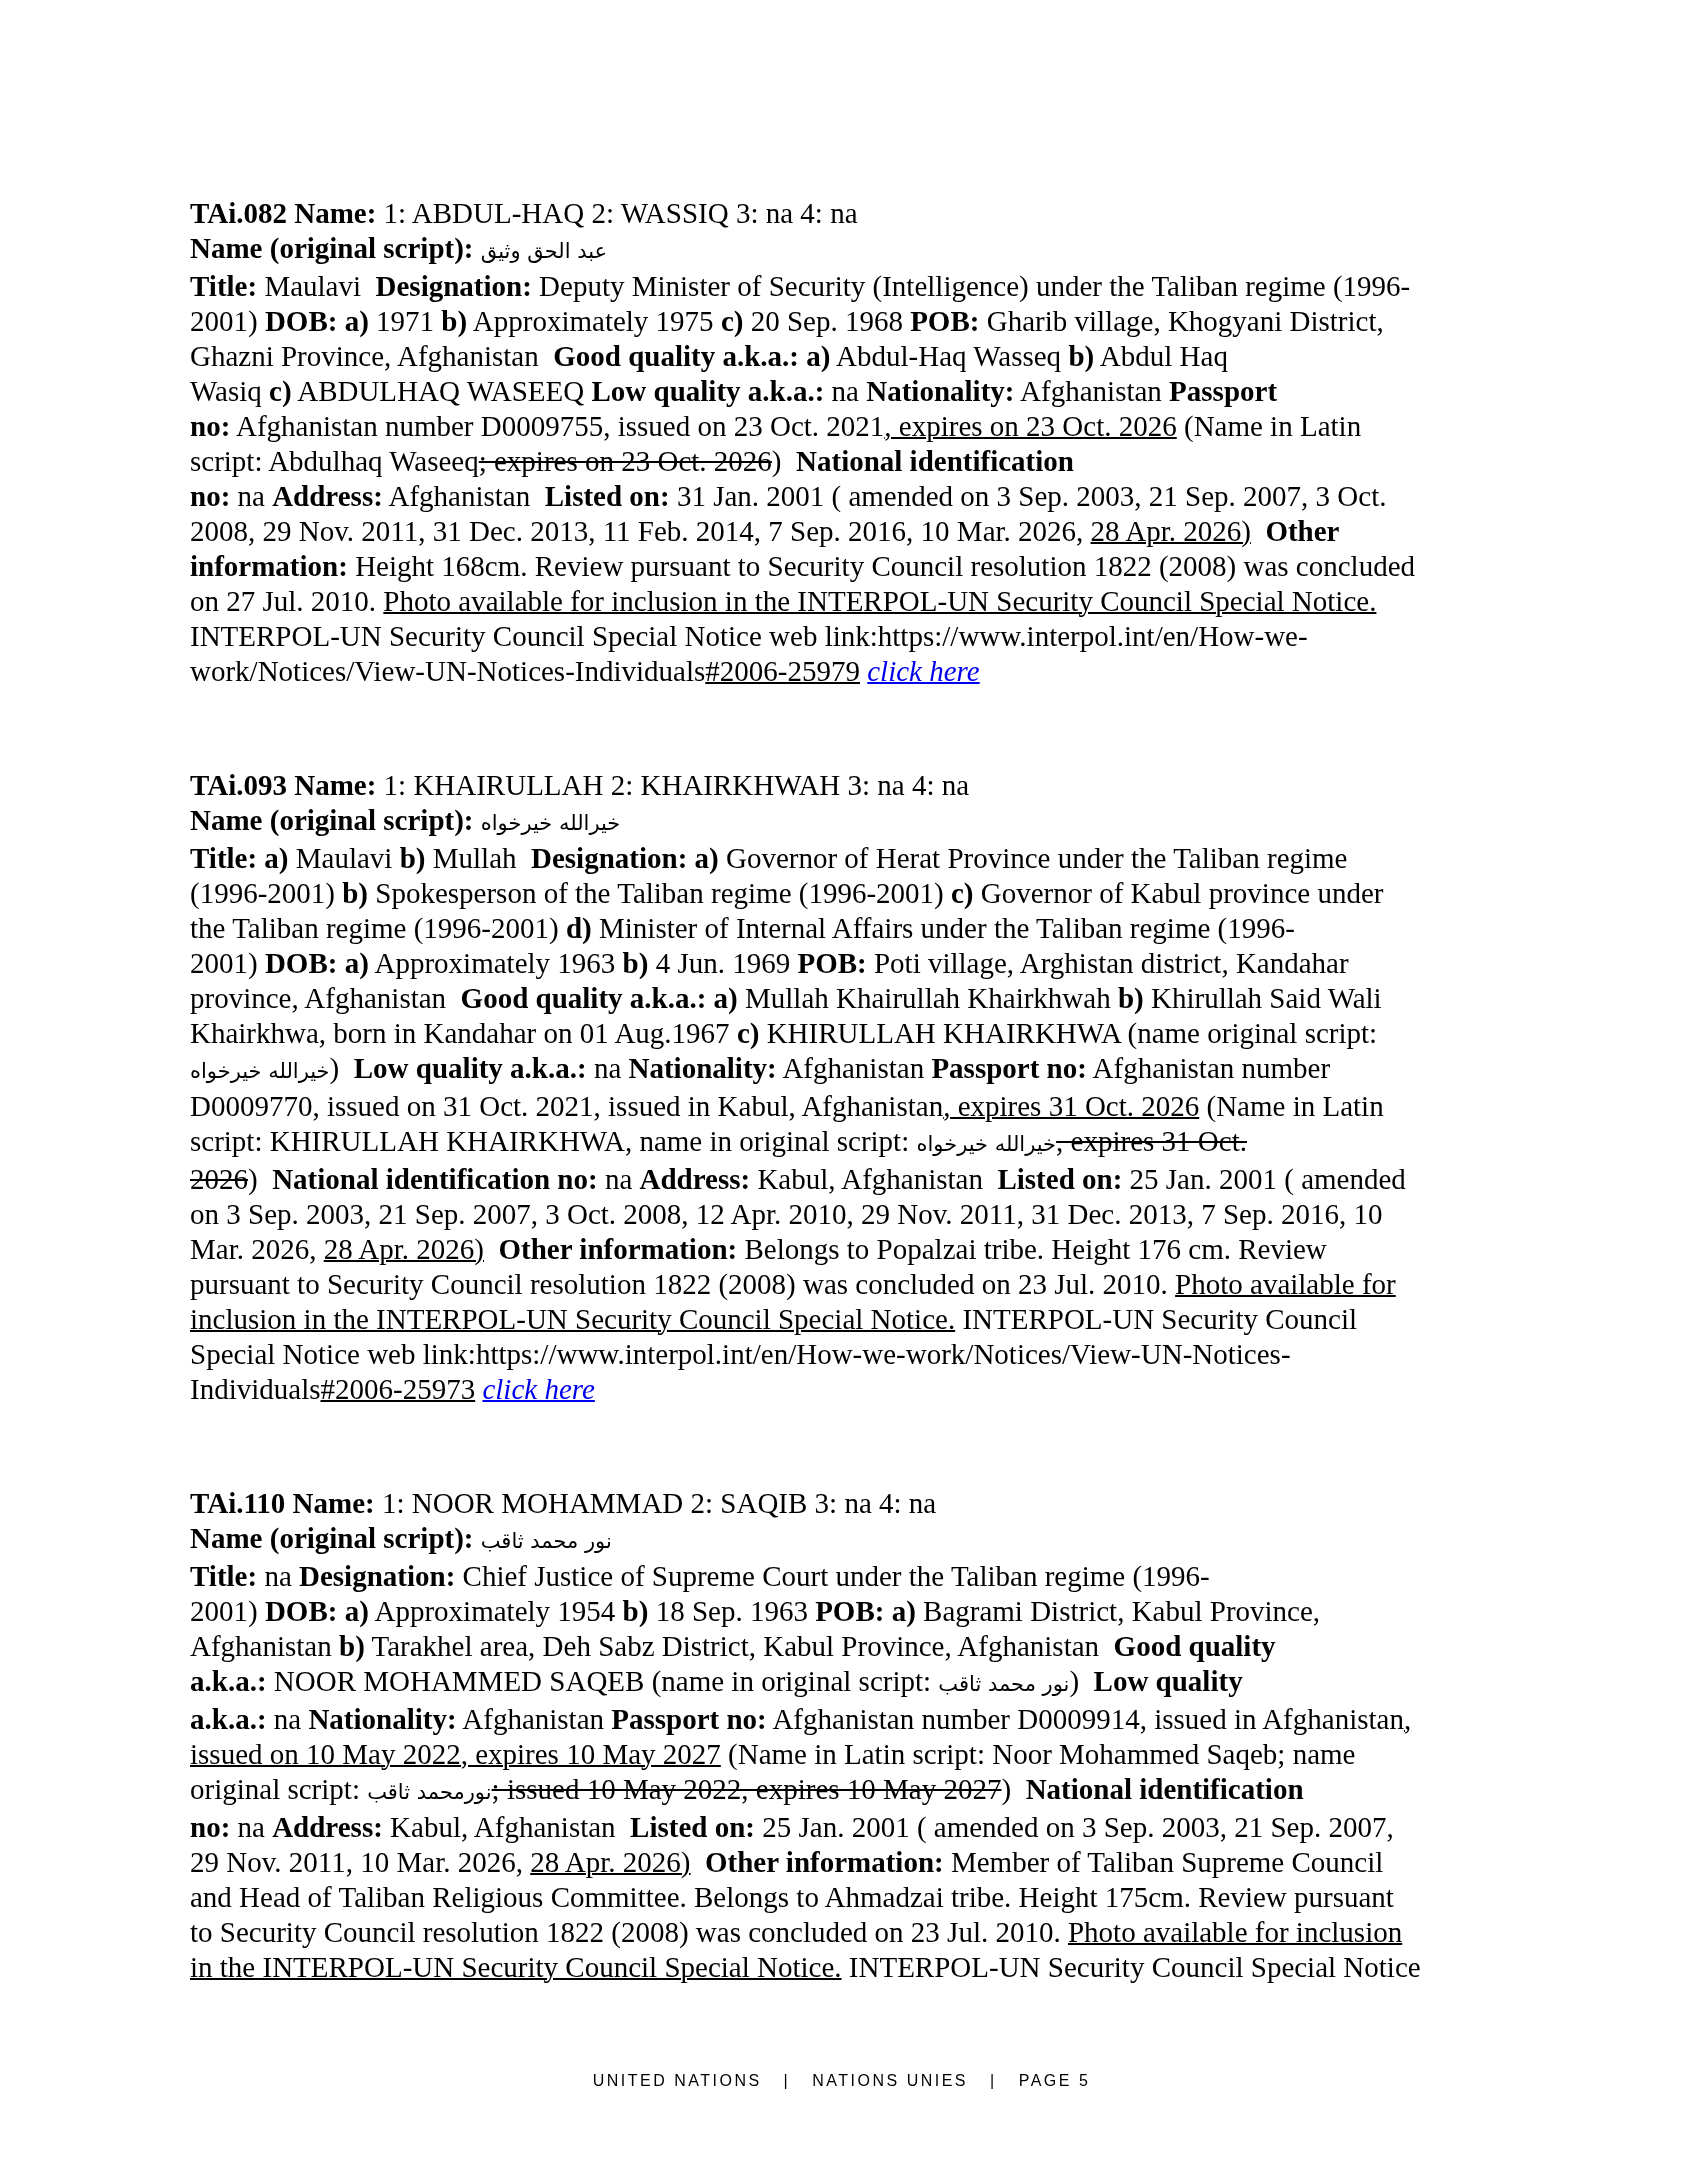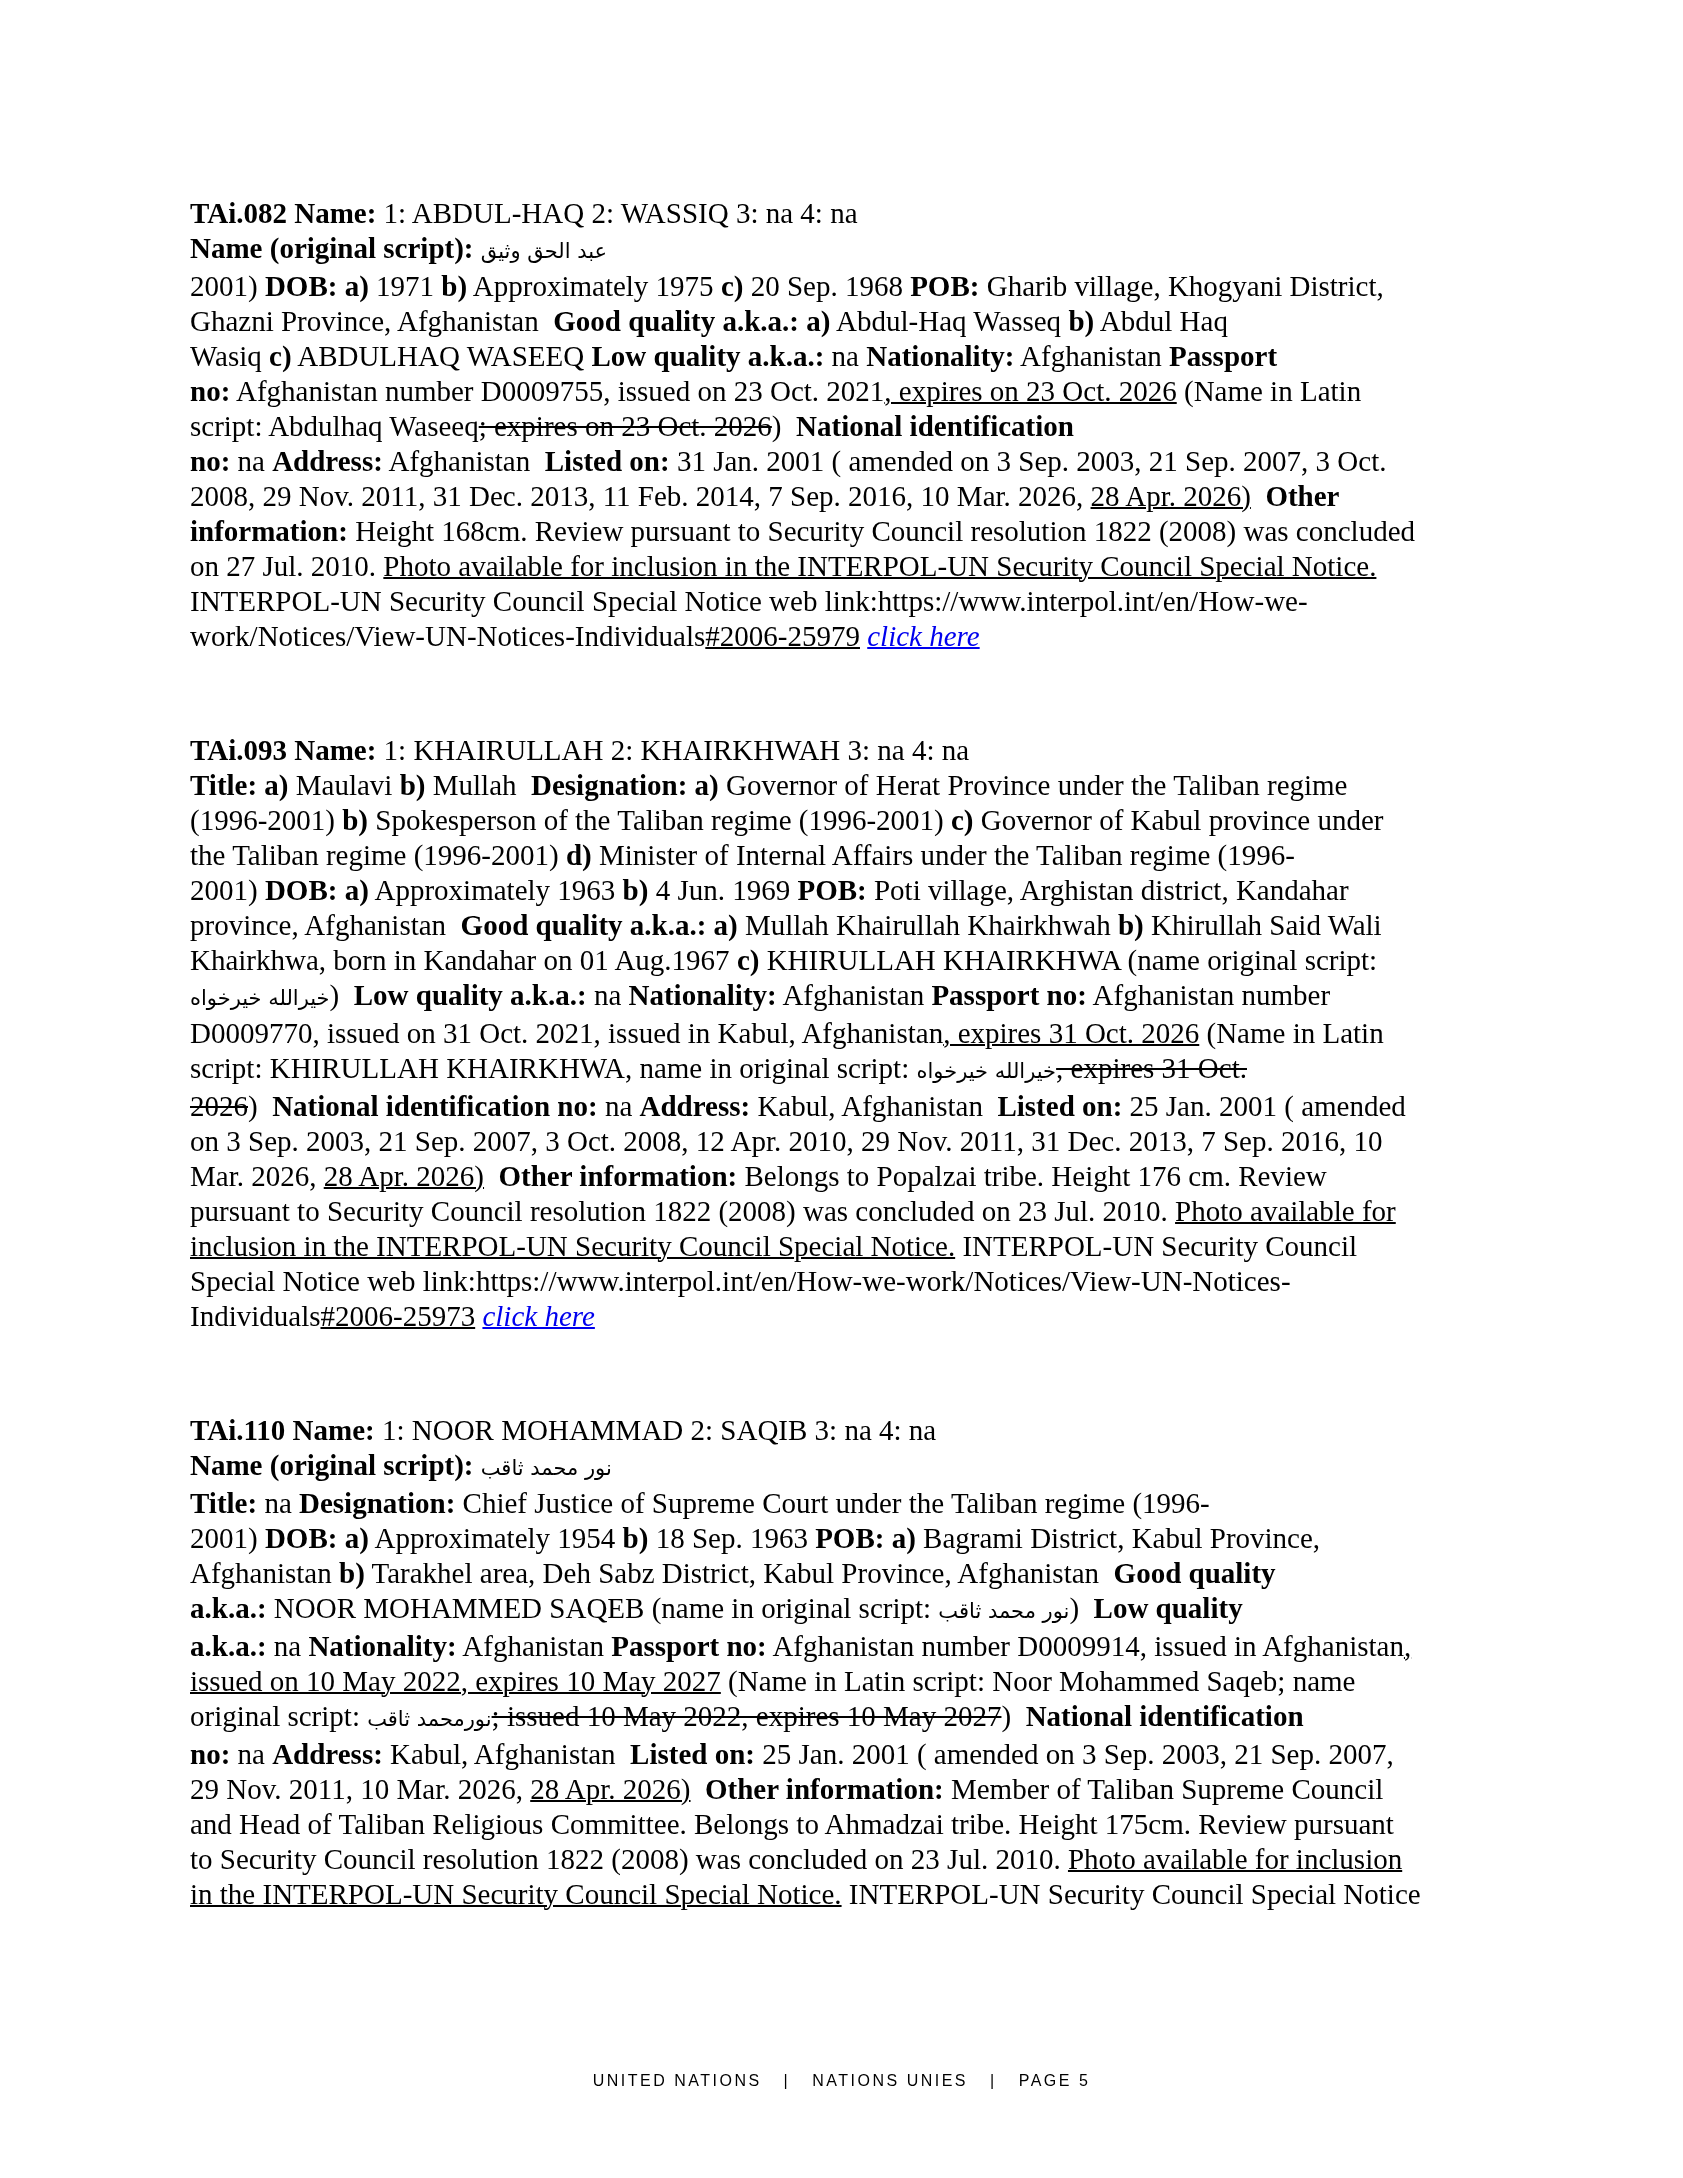--- a/index.html
+++ b/index.html
@@ -24,34 +24,36 @@
   .footer .sep{margin:0 22px;}
 </style>
 </head>
 <body>
 
 <div class="content">
   <main id="entries">
       <div class="entry">
         <div class="line"><span class="b">TAi.082 Name: </span><span>1: ABDUL-HAQ 2: WASSIQ 3: na 4: na</span></div>
         <div class="line"><span class="b">Name (original script): </span><span class="ar">عبد الحق وثيق</span></div>
+        <div class="line"><span class="b">Title: </span><span>Maulavi  </span><span class="b">Designation: </span><span>Deputy Minister of Security (Intelligence) under the Taliban regime (1996-</span></div>
         <div class="line"><span>2001) </span><span class="b">DOB: a)</span><span> 1971 </span><span class="b">b)</span><span> Approximately 1975 </span><span class="b">c)</span><span> 20 Sep. 1968 </span><span class="b">POB:</span><span> Gharib village, Khogyani District,</span></div>
         <div class="line"><span>Ghazni Province, Afghanistan  </span><span class="b">Good quality a.k.a.: a)</span><span> Abdul-Haq Wasseq </span><span class="b">b)</span><span> Abdul Haq</span></div>
         <div class="line"><span>Wasiq </span><span class="b">c)</span><span> ABDULHAQ WASEEQ </span><span class="b">Low quality a.k.a.:</span><span> na </span><span class="b">Nationality:</span><span> Afghanistan </span><span class="b">Passport</span></div>
         <div class="line"><span class="b">no:</span><span> Afghanistan number D0009755, issued on 23 Oct. 2021</span><span class="u">, expires on 23 Oct. 2026</span><span> (Name in Latin</span></div>
         <div class="line"><span>script: Abdulhaq Waseeq</span><span class="s">; expires on 23 Oct. 2026</span><span>)  </span><span class="b">National identification</span></div>
         <div class="line"><span class="b">no:</span><span> na </span><span class="b">Address:</span><span> Afghanistan  </span><span class="b">Listed on:</span><span> 31 Jan. 2001 ( amended on 3 Sep. 2003, 21 Sep. 2007, 3 Oct.</span></div>
         <div class="line"><span>2008, 29 Nov. 2011, 31 Dec. 2013, 11 Feb. 2014, 7 Sep. 2016, 10 Mar. 2026, </span><span class="u">28 Apr. 2026)</span><span>  </span><span class="b">Other</span></div>
         <div class="line"><span class="b">information:</span><span> Height 168cm. Review pursuant to Security Council resolution 1822 (2008) was concluded</span></div>
         <div class="line"><span>on 27 Jul. 2010. </span><span class="u">Photo available for inclusion in the INTERPOL-UN Security Council Special Notice.</span></div>
         <div class="line"><span>INTERPOL-UN Security Council Special Notice web link:https://www.interpol.int/en/How-we-</span></div>
         <div class="line"><span>work/Notices/View-UN-Notices-Individuals</span><span class="u">#2006-25979</span><span> </span><a class="link" href="#">click here</a></div>
       </div>
       <div class="entry">
         <div class="line"><span class="b">TAi.093 Name: </span><span>1: KHAIRULLAH 2: KHAIRKHWAH 3: na 4: na</span></div>
+        <div class="line"><span class="b">Name (original script): </span><span class="ar">خيرالله خيرخواه</span></div>
         <div class="line"><span class="b">Title: a)</span><span> Maulavi </span><span class="b">b)</span><span> Mullah  </span><span class="b">Designation: a)</span><span> Governor of Herat Province under the Taliban regime</span></div>
         <div class="line"><span>(1996-2001) </span><span class="b">b)</span><span> Spokesperson of the Taliban regime (1996-2001) </span><span class="b">c)</span><span> Governor of Kabul province under</span></div>
         <div class="line"><span>the Taliban regime (1996-2001) </span><span class="b">d)</span><span> Minister of Internal Affairs under the Taliban regime (1996-</span></div>
         <div class="line"><span>2001) </span><span class="b">DOB: a)</span><span> Approximately 1963 </span><span class="b">b)</span><span> 4 Jun. 1969 </span><span class="b">POB:</span><span> Poti village, Arghistan district, Kandahar</span></div>
         <div class="line"><span>province, Afghanistan  </span><span class="b">Good quality a.k.a.: a)</span><span> Mullah Khairullah Khairkhwah </span><span class="b">b)</span><span> Khirullah Said Wali</span></div>
         <div class="line"><span>Khairkhwa, born in Kandahar on 01 Aug.1967 </span><span class="b">c)</span><span> KHIRULLAH KHAIRKHWA (name original script:</span></div>
         <div class="line"><span class="ar">خيرالله خيرخواه</span><span>)  </span><span class="b">Low quality a.k.a.:</span><span> na </span><span class="b">Nationality:</span><span> Afghanistan </span><span class="b">Passport no:</span><span> Afghanistan number</span></div>
         <div class="line"><span>D0009770, issued on 31 Oct. 2021, issued in Kabul, Afghanistan</span><span class="u">, expires 31 Oct. 2026</span><span> (Name in Latin</span></div>
         <div class="line"><span>script: KHIRULLAH KHAIRKHWA, name in original script: </span><span class="ar">خيرالله خيرخواه</span><span class="s">, expires 31 Oct.</span></div>
         <div class="line"><span class="s">2026</span><span>)  </span><span class="b">National identification no:</span><span> na </span><span class="b">Address:</span><span> Kabul, Afghanistan  </span><span class="b">Listed on:</span><span> 25 Jan. 2001 ( amended</span></div>

